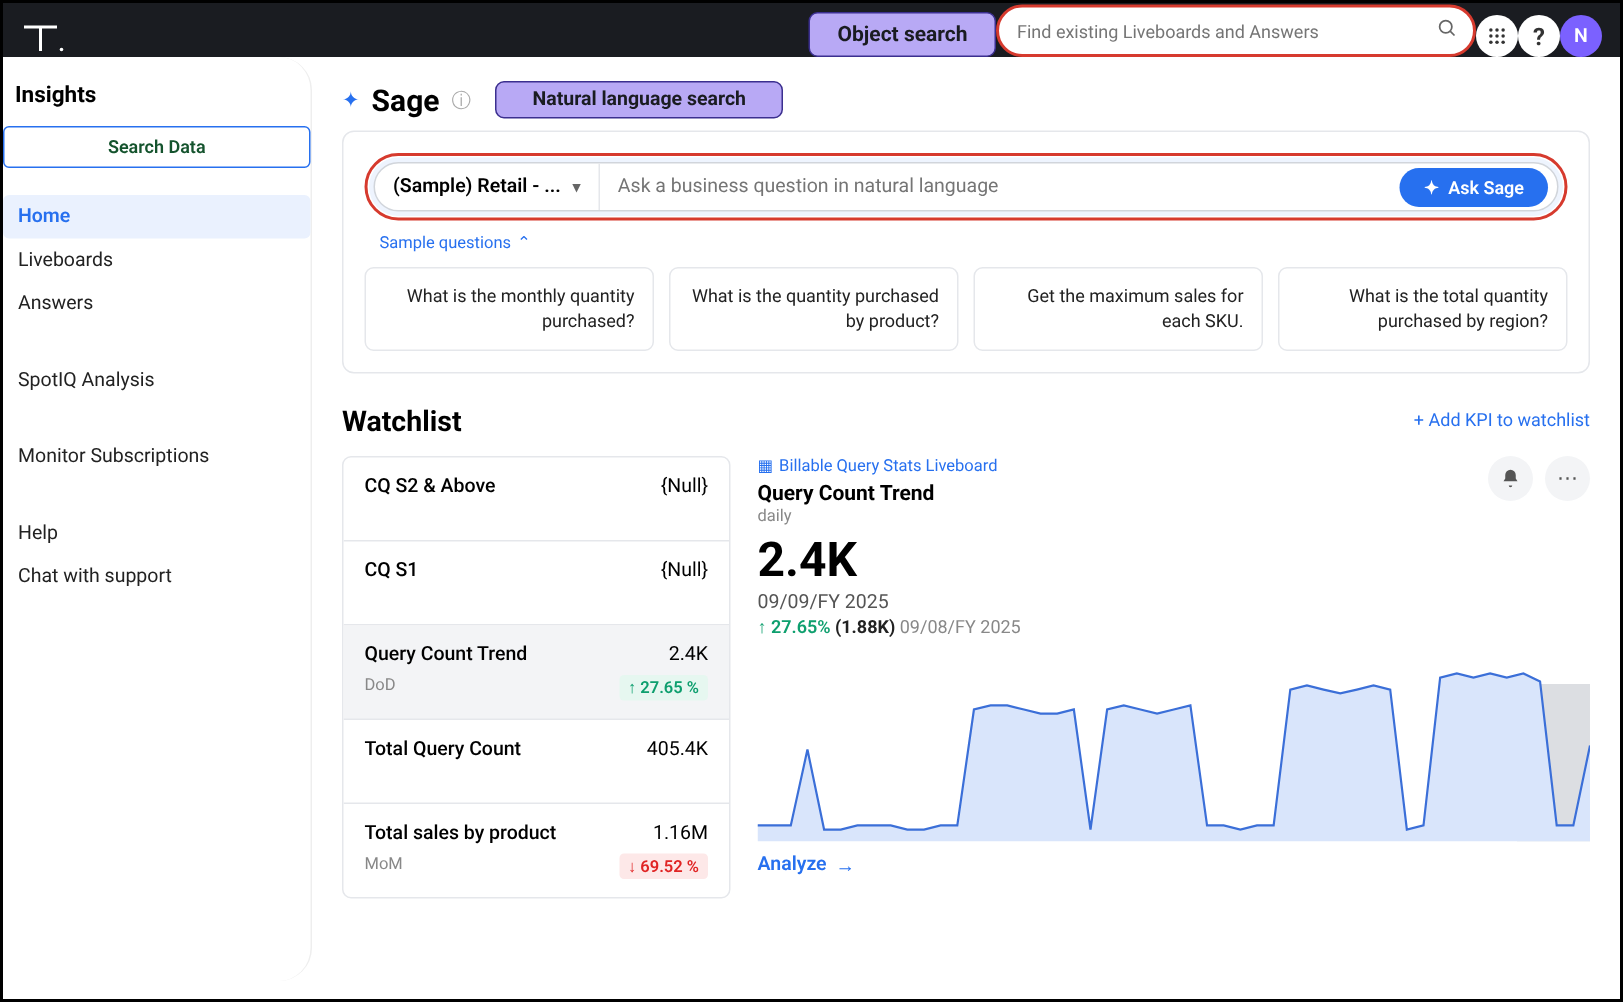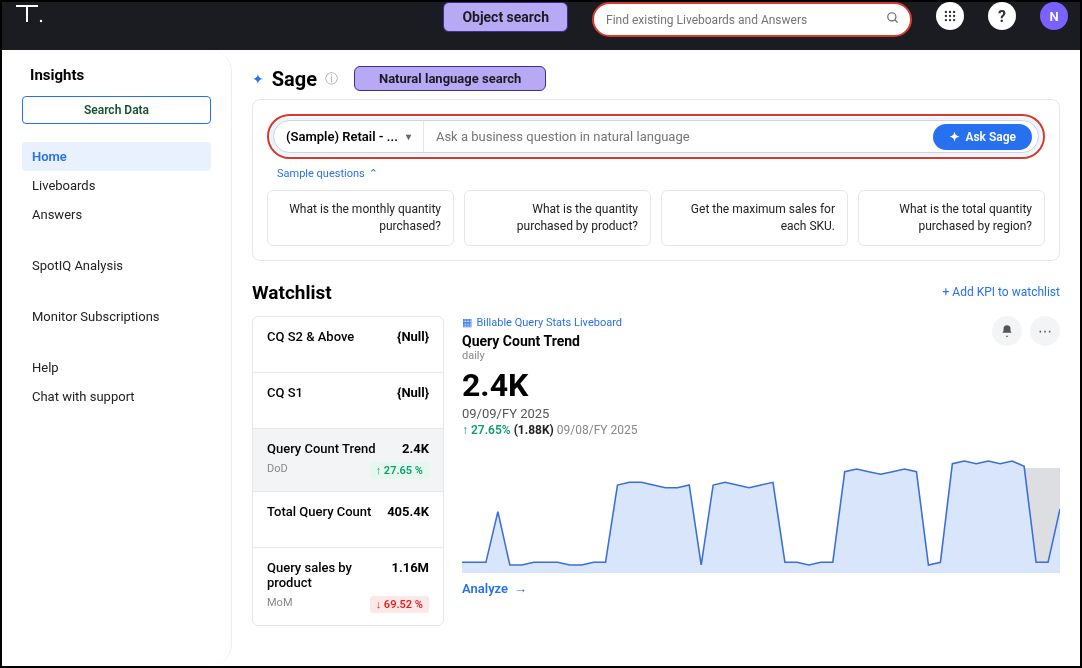--- a/index.html
+++ b/index.html
@@ -1,29 +1,29 @@
 <!DOCTYPE html>
 <html><head>
 <meta charset="utf-8">
 <style>
 * { box-sizing: border-box; margin: 0; padding: 0; font-family: -apple-system, BlinkMacSystemFont, "Segoe UI", Roboto, Helvetica, Arial, sans-serif; }
 body { width: 1082px; height: 668px; overflow: hidden; background: #fff; border: 2px solid #000; }
-.topbar { background: #1a1c21; height: 48px; display: flex; align-items: flex-start; padding: 0 12px; gap: 24px; }
+.topbar { background: #1a1c21; height: 36px; display: flex; align-items: flex-end; padding: 0 12px; gap: 0; }
 .logo { color: #fff; font-size: 18px; font-weight: 400; display: flex; align-items: center; }
 .logo svg { width: 30px; height: 24px; }
 .topbar-spacer { flex: 1; }
 .annotation-badge { background: #b8a9f5; color: #1a1c21; border: 1px solid #3b2f8f; border-radius: 6px; padding: 6px 18px; font-weight: 700; font-size: 14px; }
 .object-search-box { border: 2px solid #d63a2e; border-radius: 18px; background: #fff; padding: 2px; display: flex; align-items: center; width: 320px; }
 .object-search-input { border: none; outline: none; font-size: 12px; padding: 6px 10px; flex: 1; color: #555; background: transparent; }
 .search-icon-btn { background: none; border: none; color: #666; padding: 4px 8px; cursor: pointer; }
 .apps-btn, .help-btn { width: 28px; height: 28px; border-radius: 50%; background: #fff; color: #333; display: flex; align-items: center; justify-content: center; cursor: pointer; font-weight: 700; }
 .apps-btn svg { width: 14px; height: 14px; }
 .avatar { width: 28px; height: 28px; border-radius: 50%; background: #7b61ff; color: #fff; display: flex; align-items: center; justify-content: center; font-weight: 600; font-size: 13px; cursor: pointer; }
 .layout { display: flex; height: calc(100% - 48px); }
-.sidebar { width: 230px; padding: 16px 20px; border-right: 1px solid #eee; border-radius: 22px; }
+.sidebar { width: 206px; padding: 16px 0; border-right: 1px solid #eee; border-radius: 22px; }
 .sidebar h2 { font-size: 15px; font-weight: 700; padding: 0 8px 12px; }
 .search-data-btn { width: 100%; border: 1px solid #2770ef; color: #14532d; background: #fff; padding: 6px 0; font-size: 12px; font-weight: 600; border-radius: 4px; cursor: pointer; margin-bottom: 18px; }
 .nav-item { padding: 7px 10px; font-size: 13px; color: #222; cursor: pointer; border-radius: 4px; }
 .nav-item.active { background: #eaf1fe; color: #2770ef; font-weight: 600; }
 .nav-section-gap { height: 22px; }
 .main { flex: 1; padding: 16px 20px; overflow-y: auto; }
 .page-title-row { display: flex; align-items: center; gap: 8px; margin-bottom: 8px; }
 .sparkle-icon { color: #2770ef; font-size: 14px; }
 .page-title { font-size: 20px; font-weight: 700; }
 .info-icon { color: #aaa; font-size: 13px; }
@@ -35,27 +35,27 @@
 .chevron-down { color: #666; font-size: 10px; }
 .nl-input { border: none; outline: none; flex: 1; padding: 8px 12px; font-size: 13px; color: #be185d; background: transparent; }
 .ask-sage-btn { background: #2770ef; color: #fff; border: none; border-radius: 18px; padding: 6px 16px; font-size: 12px; font-weight: 600; display: flex; align-items: center; gap: 6px; margin-right: 6px; cursor: pointer; }
 .sample-q-toggle { color: #2770ef; font-size: 11px; padding: 8px 10px 10px; cursor: pointer; display: flex; align-items: center; gap: 4px; }
 .sample-q-row { display: flex; gap: 10px; text-align: right; }
 .sample-q { flex: 1; border: 1px solid #e5e7eb; border-radius: 6px; padding: 10px 12px; font-size: 12px; color: #222; cursor: pointer; line-height: 1.4; }
 .watchlist-header { display: flex; align-items: center; justify-content: space-between; margin-bottom: 12px; }
 .watchlist-title { font-size: 19px; font-weight: 700; }
 .add-kpi { color: #2770ef; font-size: 12px; cursor: pointer; }
 .watchlist-body { display: flex; gap: 18px; }
-.kpi-list { width: 192px; border: 1px solid #e5e7eb; border-radius: 6px; overflow: hidden; }
+.kpi-list { width: 259px; border: 1px solid #e5e7eb; border-radius: 6px; overflow: hidden; }
 .kpi-row { padding: 12px 14px; border-bottom: 1px solid #e5e7eb; cursor: pointer; }
 .kpi-row:last-child { border-bottom: none; }
 .kpi-row.selected { background: #f3f4f6; }
 .kpi-row-top { display: flex; justify-content: space-between; font-size: 13px; }
 .kpi-name { font-weight: 500; }
-.kpi-val { font-weight: 700; }
+.kpi-val { font-weight: 400; }
 .kpi-row-bottom { display: flex; justify-content: space-between; font-size: 11px; margin-top: 6px; }
 .kpi-sub { color: #888; }
 .kpi-delta { font-weight: 600; padding: 2px 6px; border-radius: 3px; }
 .kpi-delta.up { color: #0e9f6e; background: #e6f7f0; }
 .kpi-delta.down { color: #e02424; background: #fde8e8; }
 .kpi-detail { flex: 1; position: relative; }
 .kpi-detail-top { display: flex; justify-content: space-between; }
 .detail-source { color: #2770ef; font-size: 11px; display: flex; align-items: center; gap: 4px; margin-bottom: 4px; }
 .detail-title { font-size: 14px; font-weight: 700; }
 .detail-freq { font-size: 11px; color: #888; margin-bottom: 4px; }
@@ -197,21 +197,21 @@
             </div>
           </div>
           <div class="kpi-row" style="padding-bottom: 28px;">
             <div class="kpi-row-top">
               <span class="kpi-name">Total Query Count</span>
               <span class="kpi-val">405.4K</span>
             </div>
           </div>
           <div class="kpi-row">
             <div class="kpi-row-top">
-              <span class="kpi-name">Query sales by product</span>
+              <span class="kpi-name">Total sales by product</span>
               <span class="kpi-val">1.16M</span>
             </div>
             <div class="kpi-row-bottom">
               <span class="kpi-sub">MoM</span>
               <span class="kpi-delta down">↓ 69.52 %</span>
             </div>
           </div>
         </div>
 
       <div class="kpi-detail">

